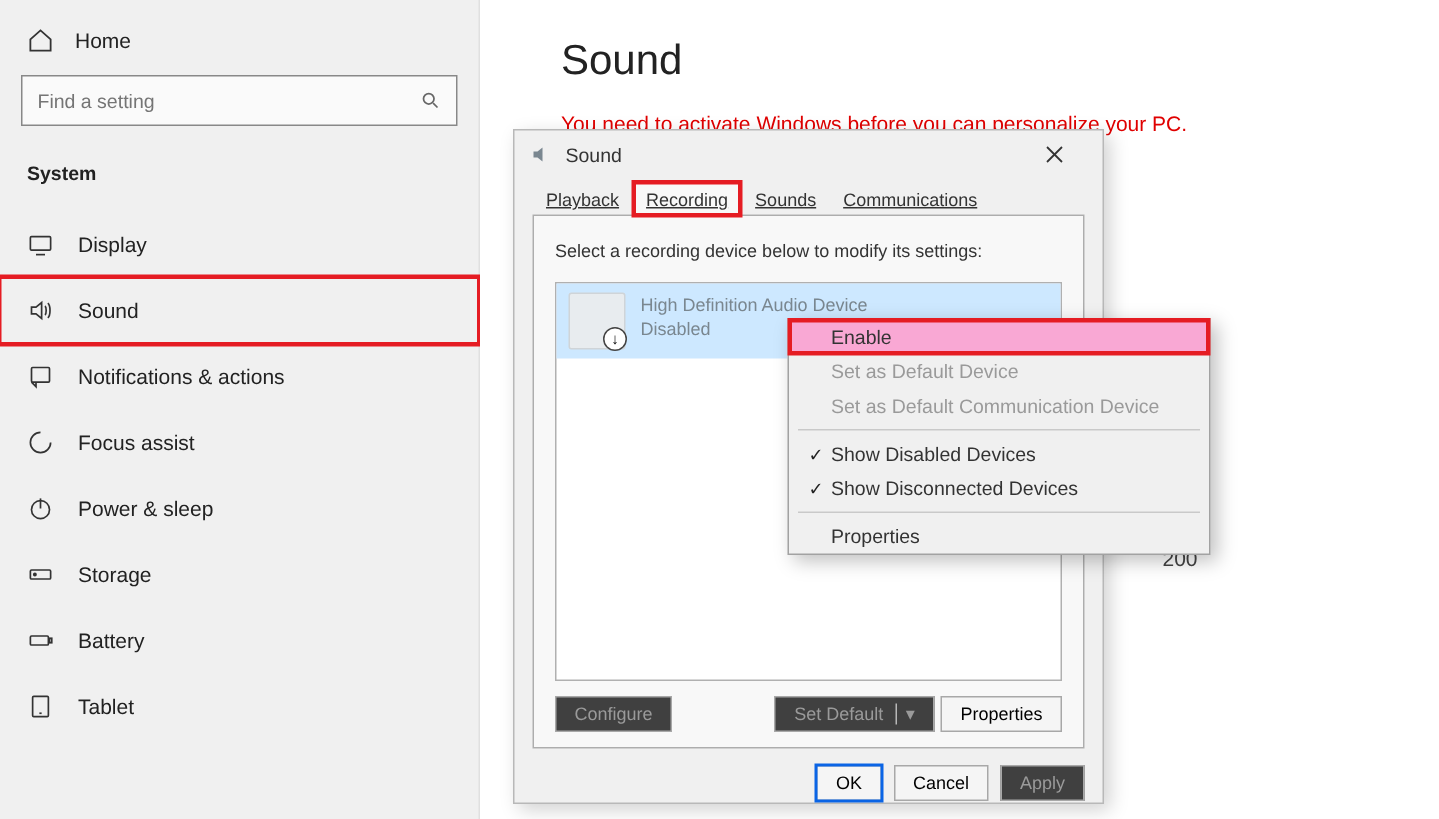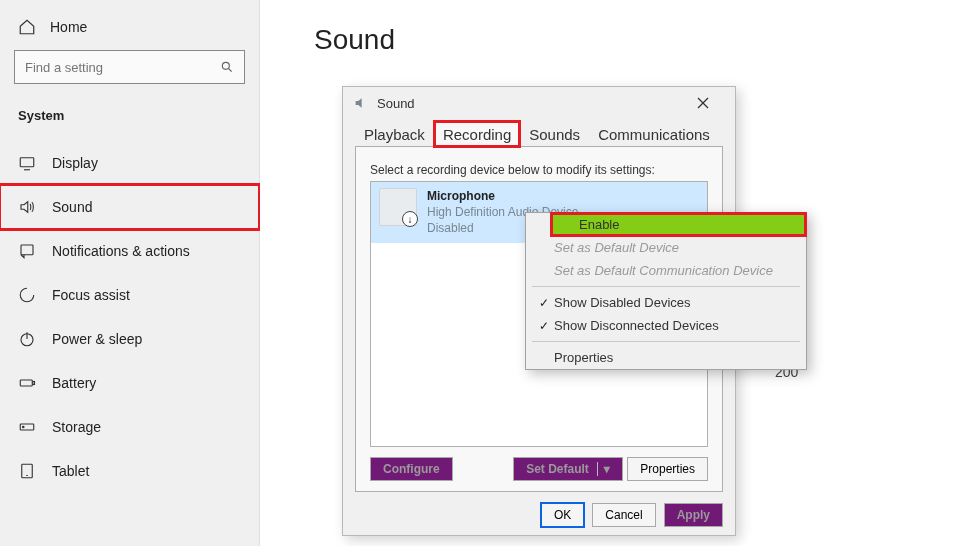--- a/index.html
+++ b/index.html
@@ -1,19 +1,19 @@
 <!DOCTYPE html>
 <html><head>
   <meta charset="utf-8">
   <style>
     * { box-sizing: border-box; margin: 0; padding: 0; font-family: 'Segoe UI', Tahoma, sans-serif; }
     body { width: 959px; height: 546px; background: #fff; display: flex; overflow: hidden; }
 
     
-    .sidebar { width: 260px; height: 100%; background: #f0f0f0; padding: 12px 0 0 0; border-right: 1px solid #e0e0e0; }
+    .sidebar { width: 320px; height: 100%; background: #f0f0f0; padding: 12px 0 0 0; border-right: 1px solid #e0e0e0; }
     .home-row { display: flex; align-items: center; padding: 6px 18px 14px 18px; gap: 14px; cursor: pointer; }
     .home-row .icon { width: 18px; height: 18px; }
     .home-label { font-size: 14px; color: #222; }
     .search-wrap { padding: 0 14px 20px 14px; }
     .search-box { display: flex; align-items: center; border: 1px solid #888; background: #fafafa; height: 32px; padding: 16px 10px; }
     .search-box input { border: none; background: transparent; flex: 1; font-size: 13px; outline: none; }
     .system-header { font-size: 13px; font-weight: 600; padding: 4px 6px 18px 18px; color: #222; }
     .nav-list { display: flex; flex-direction: column; }
     .nav-item { display: flex; align-items: center; gap: 16px; padding: 13px 18px; cursor: pointer; font-size: 14px; color: #222; }
     .nav-item .icon { width: 18px; height: 18px; display: inline-flex; align-items: center; justify-content: center; }
@@ -25,48 +25,48 @@
     .activation-msg { color: #e00000; font-size: 14px; margin-bottom: 12px; }
     .value-100 { position: absolute; left: 775px; top: 364px; font-size: 14px; color: #444; }
 
     
     .sound-dialog { position: absolute; left: 342px; top: 86px; width: 394px; height: 450px; border: 1px solid #b8b8b8; background: #f0f0f0; box-shadow: 4px 4px 12px rgba(0,0,0,.18); z-index: 5; }
     .titlebar { display: flex; align-items: center; padding: 8px 10px; font-size: 13px; }
     .titlebar .spk-icon { width: 16px; height: 16px; margin-right: 8px; }
     .titlebar .title-text { flex: 1; color: #333; }
     .titlebar .close { width: 28px; text-align: center; font-size: 14px; cursor: pointer; }
     .tabstrip { display: flex; padding: 0 12px; }
-    .tab { font-size: 15px; padding: 4px 8px; border: 1px solid transparent; border-bottom: none; color: #333; cursor: pointer; background: #f0f0f0; margin-top: 2px; }
+    .tab { font-size: 12px; padding: 4px 8px; border: 1px solid transparent; border-bottom: none; color: #333; cursor: pointer; background: #f0f0f0; margin-top: 2px; text-decoration: underline; }
     .tab.active { background: #f8f8f8; border-color: #adadad; position: relative; z-index: 2; }
     .tab.active.highlight { outline: 3px solid #e51c23; outline-offset: -2px; }
     .tab-panel { margin: 0 12px 10px 12px; padding: 16px 14px 10px 14px; border: 1px solid #adadad; background: #f8f8f8; position: relative; top: -1px; }
-    .tab-instr { font-size: 12px; color: #333; margin-bottom: 4px; }
+    .tab-instr { font-size: 12px; color: #333; margin-bottom: 14px; }
     .device-list { border: 1px solid #b0b0b0; background: #fff; height: 266px; }
     .device-row { display: flex; align-items: flex-start; padding: 6px 8px; background: #cde8ff; gap: 10px; cursor: pointer; }
     .dev-icon { width: 38px; height: 38px; background: #e8ecef; border: 1px solid #cfd4d8; border-radius: 2px; position: relative; }
     .dev-icon .arrow { position: absolute; bottom: -2px; right: -2px; width: 16px; height: 16px; border-radius: 50%; background: #fff; border: 1px solid #444; display: flex; align-items: center; justify-content: center; font-size: 10px; }
     .dev-text { font-size: 12px; line-height: 1.35; }
     .dev-name { font-weight: 600; color: #222; }
     .dev-sub { color: #7a8790; }
     .dev-status { color: #7a8790; }
     .panel-buttons { display: flex; justify-content: space-between; margin-top: 10px; }
     .btn { height: 24px; padding: 0 12px; font-size: 12px; border: 1px solid #a8a8a8; background: #f5f5f5; cursor: pointer; }
-    .btn.disabled { color: #9a9a9a; background: #701a75; cursor: default; font-weight: bold; }
+    .btn.disabled { color: #9a9a9a; background: #404040; cursor: default; }
     .btn.split { display: inline-flex; align-items: center; }
     .btn.split .caret { border-left: 1px solid #b8b8b8; margin-left: 8px; padding-left: 6px; }
     .dlg-buttons { display: flex; justify-content: flex-end; gap: 8px; padding: 0 12px 12px 0; }
     .btn.primary { outline: 2px solid #0a64e5; outline-offset: -1px; margin-left: 31px; }
 
     
     .ctx-menu { position: absolute; left: 525px; top: 212px; width: 282px; border: 1px solid #a2a2a2; background: #f0f0f0; box-shadow: 4px 4px 12px rgba(0,0,0,.25); z-index: 10; font-size: 13px; }
     .ctx-item { display: flex; align-items: center; padding: 4px 10px 4px 8px; cursor: pointer; }
     .ctx-check { width: 20px; text-align: center; color: #222; font-size: 12px; }
     .ctx-label { flex: 1; color: #333; }
-    .ctx-item.disabled .ctx-label { color: #9a9a9a; font-style: italic; }
-    .ctx-item.hover { background: #84cc16; margin-left: 25px; }
+    .ctx-item.disabled .ctx-label { color: #9a9a9a; }
+    .ctx-item.hover { background: #f9a8d4; }
     .ctx-item.hover.highlight { outline: 3px solid #e51c23; outline-offset: -2px; }
     .ctx-sep { height: 1px; background: #c9c9c9; margin: 4px 6px; }
 
     svg { display: block; }
   </style>
 </head>
 <body>
 
 <div class="sidebar">
   <div class="home-row">
@@ -131,49 +131,50 @@
           <svg width="18" height="18" viewBox="0 0 24 24" fill="none" stroke="#333" stroke-width="1.5">
             <circle cx="12" cy="13" r="8"></circle>
             <line x1="12" y1="3" x2="12" y2="12"></line>
           </svg>
         </span>
       <span>Power &amp; sleep</span>
     </div>
     <div class="nav-item">
       <span class="icon">
           <svg width="18" height="18" viewBox="0 0 24 24" fill="none" stroke="#333" stroke-width="1.5">
+            <rect x="3" y="8" width="18" height="8" rx="1"></rect>
+            <circle cx="7" cy="12" r="1" fill="#333"></circle>
+          </svg>
+        </span>
+      <span>Storage</span>
+    </div>
+    <div class="nav-item">
+      <span class="icon">
+          <svg width="18" height="18" viewBox="0 0 24 24" fill="none" stroke="#333" stroke-width="1.5">
             <rect x="3" y="8" width="16" height="8" rx="1"></rect>
             <rect x="20" y="10" width="2" height="4"></rect>
           </svg>
         </span>
       <span>Battery</span>
     </div>
     <div class="nav-item">
       <span class="icon">
           <svg width="18" height="18" viewBox="0 0 24 24" fill="none" stroke="#333" stroke-width="1.5">
-            <rect x="3" y="8" width="18" height="8" rx="1"></rect>
-            <circle cx="7" cy="12" r="1" fill="#333"></circle>
-          </svg>
-        </span>
-      <span>Storage</span>
-    </div>
-    <div class="nav-item">
-      <span class="icon">
-          <svg width="18" height="18" viewBox="0 0 24 24" fill="none" stroke="#333" stroke-width="1.5">
             <rect x="5" y="3" width="14" height="18" rx="1"></rect>
             <line x1="11" y1="18" x2="13" y2="18"></line>
           </svg>
         </span>
       <span>Tablet</span>
     </div>
   </div>
 </div>
 
 <div class="main">
   <h1 class="page-title">Sound</h1>
+  <div class="activation-msg">You need to activate Windows before you can personalize your PC.</div>
 </div>
 
 <div class="value-100">200</div>
 
 <div class="sound-dialog">
   <div class="titlebar">
     <span class="spk-icon">
       <svg width="16" height="16" viewBox="0 0 24 24" fill="#7a8790">
           <path d="M4 9v6h4l5 4V5l-5 4H4z"></path>
         </svg>
@@ -193,21 +194,20 @@
     <div class="tab">Communications</div>
   </div>
   <div class="tab-panel">
     <div class="tab-instr">Select a recording device below to modify its settings:</div>
     <div class="device-list">
       <div class="device-row">
         <div class="dev-icon">
           <div class="arrow">↓</div>
         </div>
         <div class="dev-text">
-          <div class="dev-name">Microphone</div>
           <div class="dev-sub">High Definition Audio Device</div>
           <div class="dev-status">Disabled</div>
         </div>
       </div>
     </div>
     <div class="panel-buttons">
       <button class="btn disabled">Configure</button>
       <div>
         <button class="btn split disabled">
           <span>Set Default</span>

